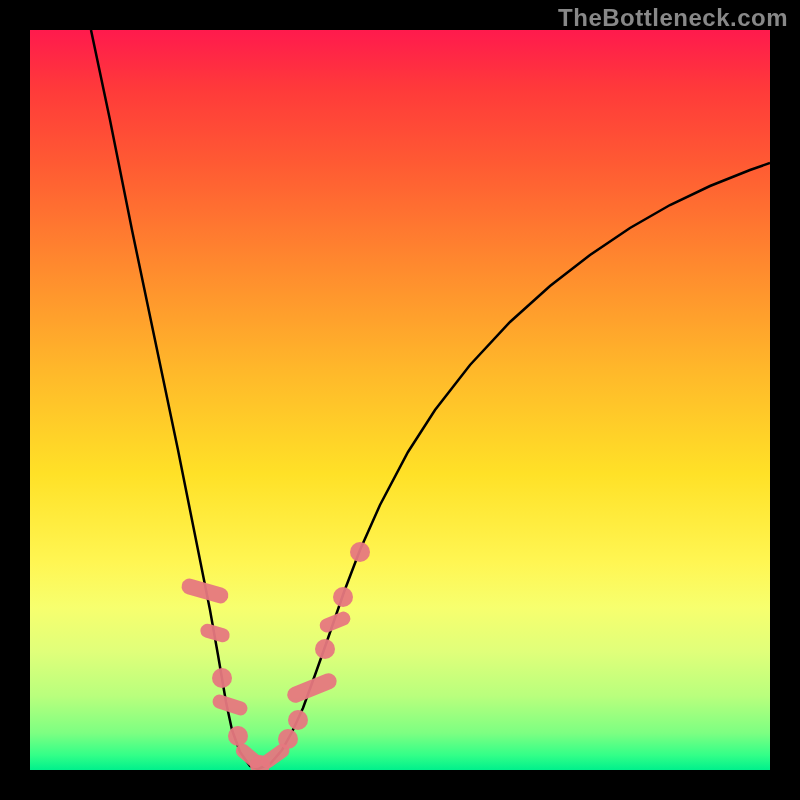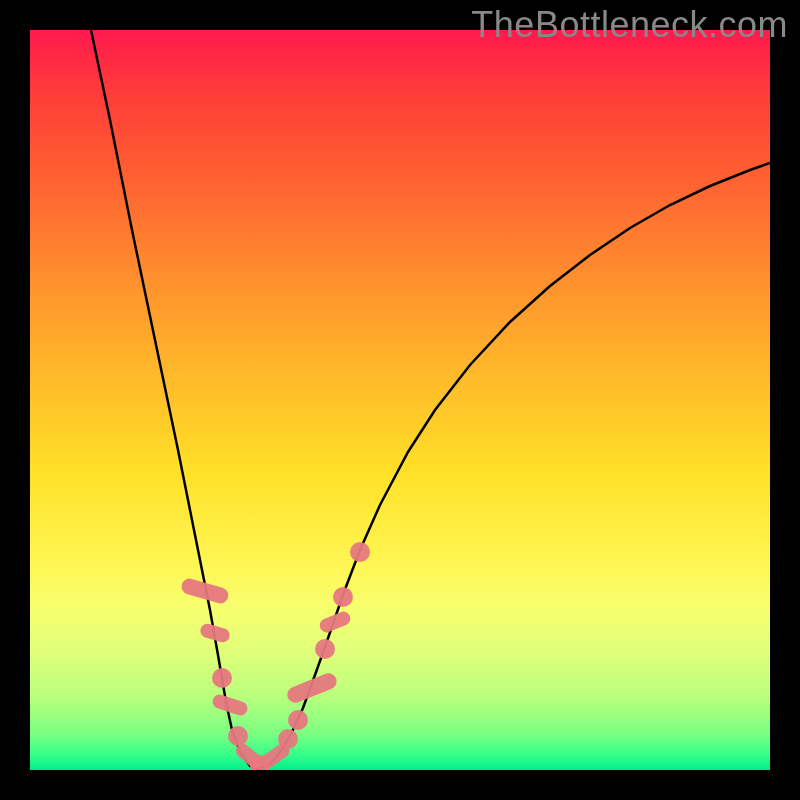--- a/index.html
+++ b/index.html
@@ -39,22 +39,22 @@
       #7dff82 95%,
       #33ff88 98%,
       #00f08c 100%
     );
   }
   .watermark {
     position: absolute;
     top: 4px;
     right: 12px;
     color: #888;
-    font-size: 36px;
-    font-weight: 400;
+    font-size: 24px;
+    font-weight: 700;
     letter-spacing: 0.5px;
     user-select: none;
   }
   svg.curve {
     position: absolute;
     left: 0;
     top: 0;
     width: 740px;
     height: 740px;
   }

